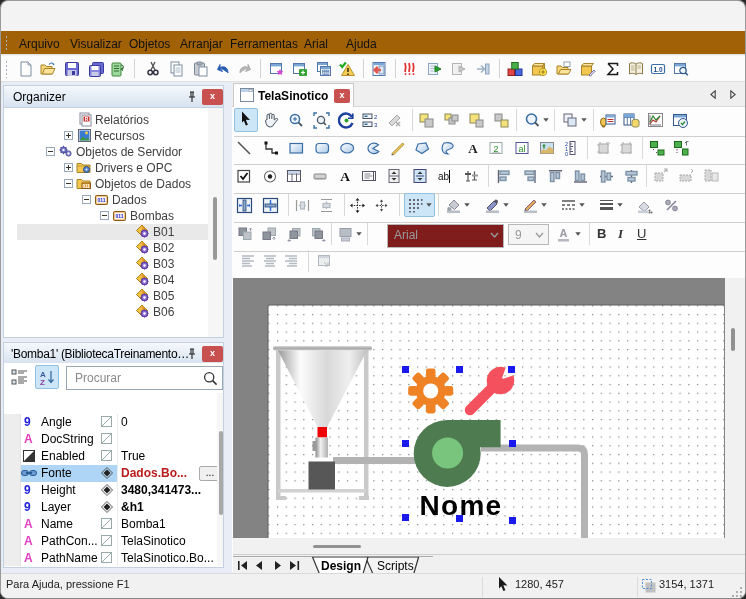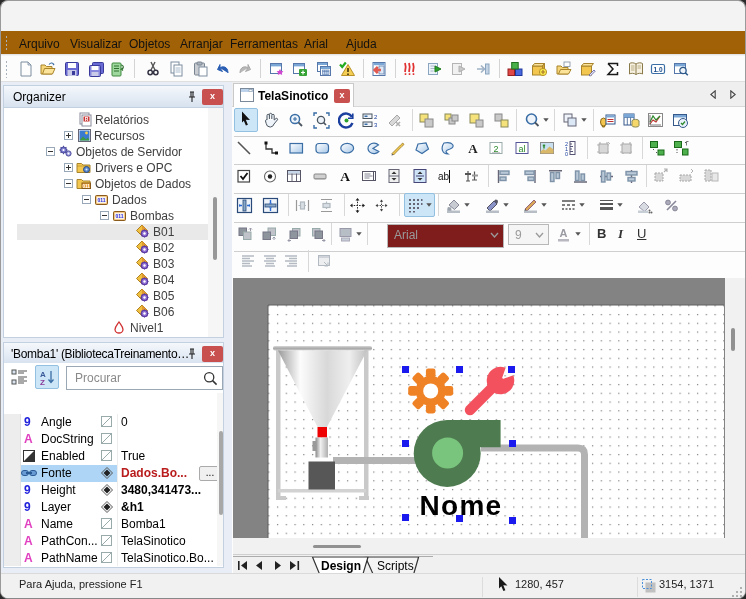--- a/index.html
+++ b/index.html
@@ -318,26 +318,20 @@
       </div>
       <div class="trow" style="top:196px;width:204px;">
         <svg class="abs" style="left:118px;top:0px" width="15" height="15" viewBox="0 0 15 15">
             <path d="M7 1 L12.5 6.5 L7 12 L1.5 6.5 Z" fill="#f0c040" stroke="#b08020"></path>
             <path d="M7 1 L12.5 6.5 L7 12 Z" fill="#e09830"></path>
             <circle cx="9.5" cy="9.5" r="3.4" fill="#8a6ad0" stroke="#5a3aa0"></circle>
             <circle cx="9.5" cy="9.5" r="1.2" fill="#fff"></circle>
             <path d="M9.5 5.6v1.2M9.5 12.2v1.2M5.6 9.5h1.2M12.2 9.5h1.2M6.8 6.8l0.9 0.9M11.3 11.3l0.9 0.9M12.2 6.8l-0.9 0.9M7.7 11.3l-0.9 0.9" stroke="#5a3aa0" stroke-width="1"></path>
           </svg>
         <span style="position:absolute;left:136px;top:1px;">B06</span>
-      </div>
-      <div class="trow" style="top:212px;width:204px;">
-        <svg class="abs" style="left:95px;top:0px" width="15" height="15" viewBox="0 0 15 15">
-            <path d="M7 2 C5 5 3 7 3 9.5 C3 12 5.5 13 7 13 C8.5 13 11 12 11 9.5 C11 7 9 5 7 2Z" fill="#fff" stroke="#d03030" stroke-width="1.3"></path>
-          </svg>
-        <span style="position:absolute;left:113px;top:1px;">Nivel1</span>
       </div>
       <div style="position:absolute;left:204px;top:0;width:17px;height:230px;background:#f6f6f6;"></div>
       <div style="position:absolute;left:209px;top:89px;width:4px;height:63px;background:#989898;border-radius:2px;"></div>
     </div>
     <div class="ptitle" style="top:260px;">
         <span style="position:absolute;left:7px;top:4px;width:179px;overflow:hidden;white-space:nowrap;text-overflow:ellipsis;letter-spacing:-0.3px;">'Bomba1' (BibliotecaTreinamentoE3) - Propriedades</span>
       <div class="abs" style="left:183px;top:5px;"><svg width="10" height="12" viewBox="0 0 10 12">
             <path d="M3 1h4 M4 1v5 M6 1v5 M2 6h6 M5 6v5" stroke="#222" stroke-width="1.1" fill="none"></path>
           </svg></div>
       <div class="pclose" style="left:198px;top:3px;">x</div>
@@ -1053,21 +1047,21 @@
       <svg class="abs" style="left:0px;top:0px" width="200" height="20" viewBox="0 0 200 20">
         <path d="M132.4 2 L140 19 L180.7 19 L185.6 2 Z" fill="#f4f4f4" stroke="#333" stroke-width="1.2"></path>
         <path d="M79.5 2 L86.5 19 L130 19 L135 2 Z" fill="#ffffff" stroke="#333" stroke-width="1.2"></path>
         <path d="M0 1.5 H200" stroke="#999" stroke-width="0.8"></path>
       </svg>
       <b style="position:absolute;left:88px;top:4px;font-size:12px;">Design</b>
       <span style="position:absolute;left:144px;top:4px;font-size:12px;">Scripts</span>
     </div>
   </div>
   <div id="statusbar">
-    <div style="position:absolute;left:18px;top:4px;">Para Ajuda, pressione F1</div>
+    <div style="position:absolute;left:5px;top:4px;">Para Ajuda, pressione F1</div>
     <div style="position:absolute;left:481px;top:3px;width:1px;height:20px;background:#dcdcdc;"></div>
     <svg class="abs" style="left:496px;top:3px" width="12" height="15" viewBox="0 0 12 15">
         <path d="M2 0 L10.5 8.5 L6.3 8.3 L8.4 13.2 L6.4 14 L4.3 9.2 L2 11.5 Z" fill="#1a1a1a"></path>
       </svg>
     <div style="position:absolute;left:514px;top:4px;">1280, 457</div>
     <div style="position:absolute;left:636px;top:3px;width:1px;height:20px;background:#dcdcdc;"></div>
     <svg class="abs" style="left:641px;top:5px" width="14" height="14" viewBox="0 0 14 14">
         <rect x="3.5" y="3.5" width="10" height="10" fill="#c0c0c0"></rect>
         <path d="M0.5 0.5 h9 v9 h-9 z" fill="none" stroke="#4a90d9" stroke-dasharray="2 1.5"></path>
       </svg>

